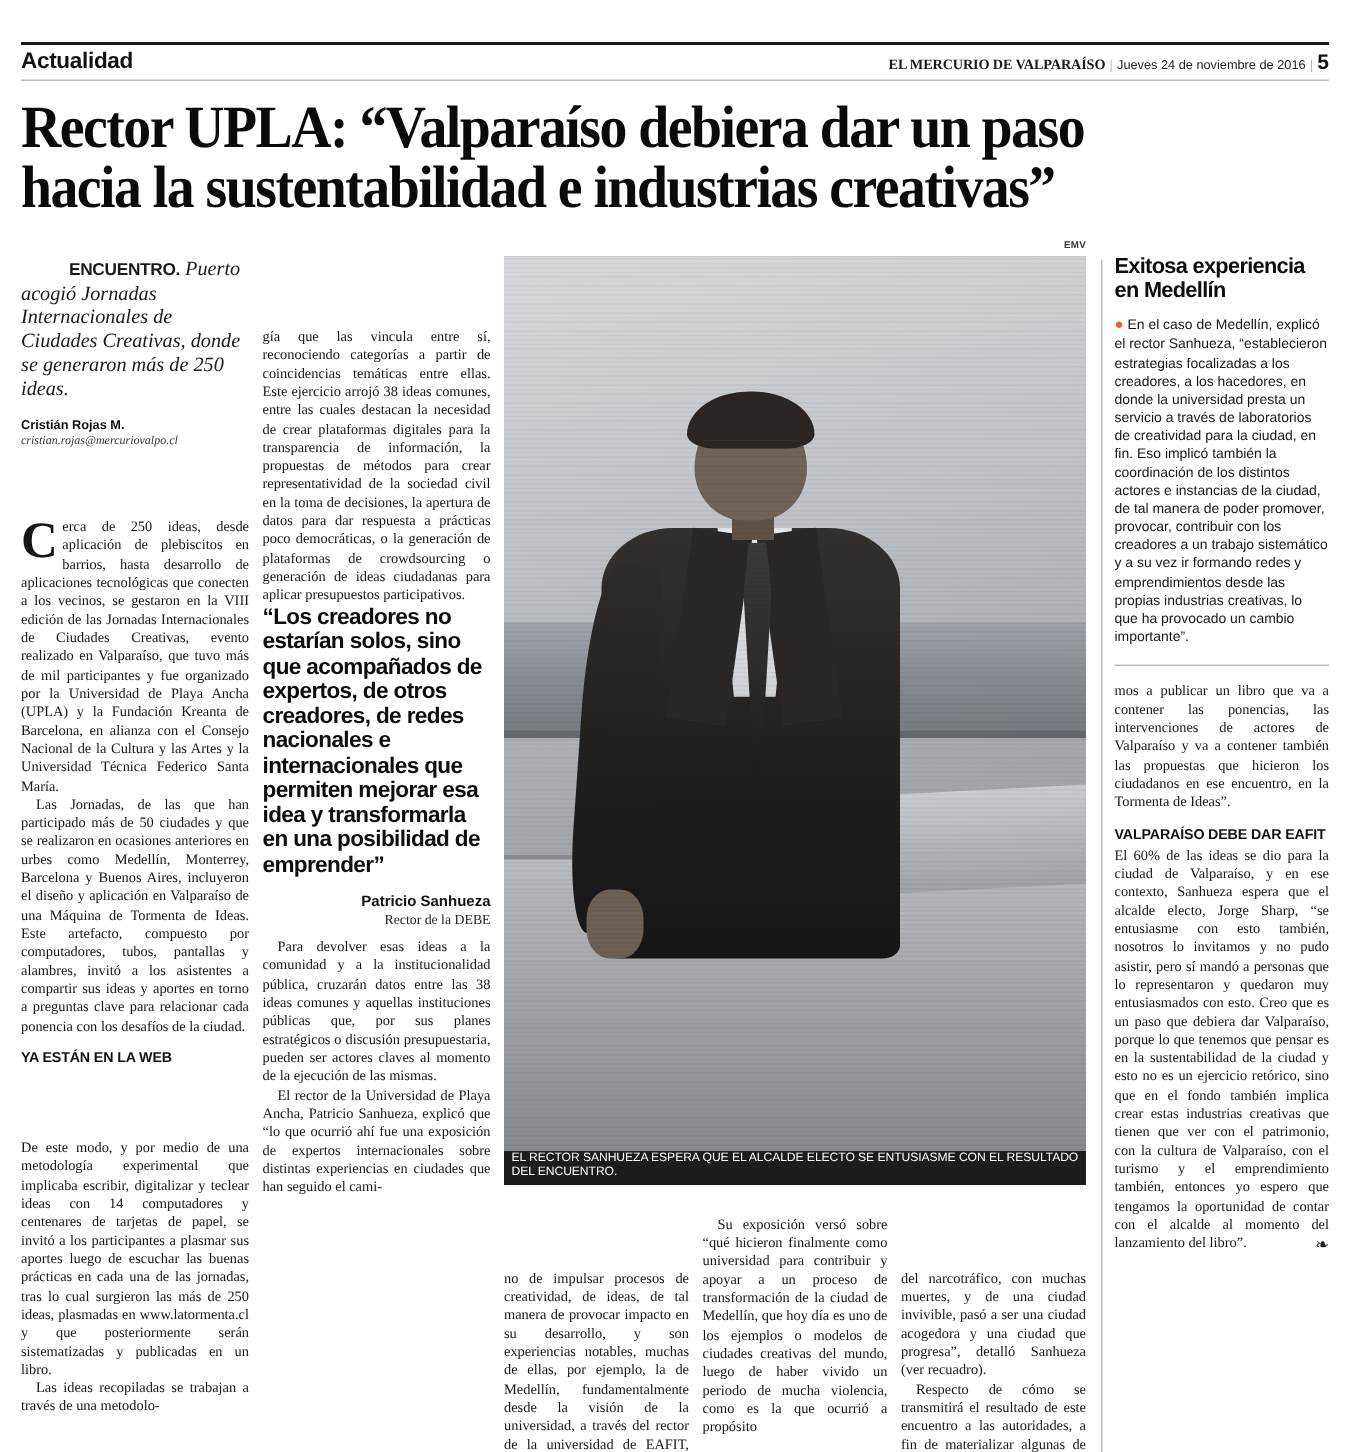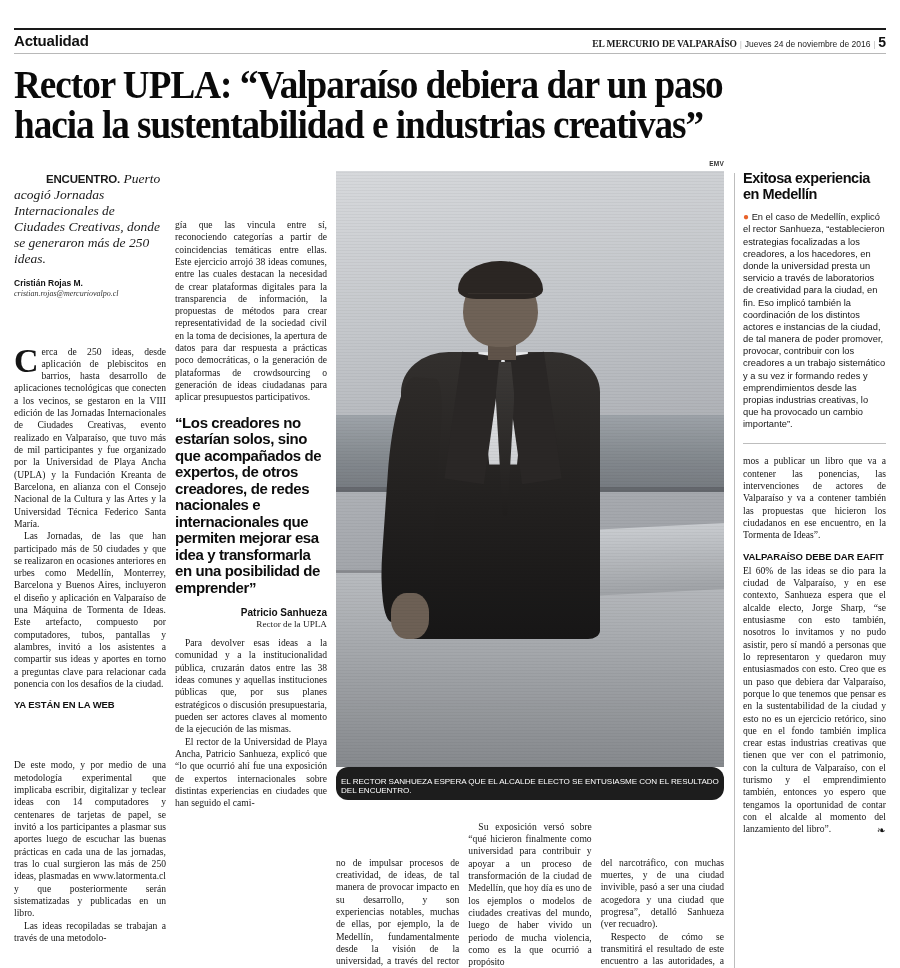--- a/index.html
+++ b/index.html
@@ -81,21 +81,21 @@
   .subhead{
     font-family:"Liberation Sans", sans-serif;
     font-weight:bold;font-size:9.5px;letter-spacing:-0.1px;
     margin:9px 0 2px;color:#111;
   }
 
   
   .pullquote{
     font-family:"Liberation Sans", sans-serif;
     font-weight:bold;font-size:15px;line-height:1.1;
-    letter-spacing:-0.4px;color:#0d0d0d;margin-top:11px;
+    letter-spacing:-0.4px;color:#0d0d0d;
   }
   .pq-attrib{text-align:right;margin-top:11px;}
   .pq-attrib .who{font-family:"Liberation Sans", sans-serif;font-weight:bold;font-size:10px;color:#111;}
   .pq-attrib .role{font-size:9.2px;color:#222;margin-top:1px;}
 
   
   .photo-wrap{position:relative;width:100%;}
   .credit{
     position:absolute;top:-11px;right:0;
     font-family:"Liberation Sans", sans-serif;
@@ -183,21 +183,21 @@
     position:absolute;inset:0;
     background-image:
       repeating-linear-gradient(0deg,rgba(0,0,0,.035) 0 1px,transparent 1px 3px),
       repeating-linear-gradient(90deg,rgba(255,255,255,.02) 0 1px,transparent 1px 3px);
     mix-blend-mode:multiply;
   }
   .photo-caption{
     background:#1d1d1d;color:#fff;
     font-family:"Liberation Sans", sans-serif;
     font-size:8.1px;letter-spacing:-0.05px;
-    padding:11px 5px 4px;line-height:1.1;border-radius:12px;
+    padding:1px 5px 4px;line-height:1.1;
   }
 
   
   .undercols{
     display:grid;grid-template-columns:1fr 1fr 1fr;column-gap:9px;margin-top:9px;
   }
 
   
   .rail{position:relative;padding-left:9px;}
   .rail:before{
@@ -263,21 +263,21 @@
       </div>
     </div>
 
     <div class="colB">
       <div class="body-col" style="margin-top:0">
         <p class="noind">gía que las vincula entre sí, reconociendo categorías a partir de coincidencias temáticas entre ellas. Este ejercicio arrojó 38 ideas comunes, entre las cuales destacan la necesidad de crear plataformas digitales para la transparencia de información, la propuestas de métodos para crear representatividad de la sociedad civil en la toma de decisiones, la apertura de datos para dar respuesta a prácticas poco democráticas, o la generación de plataformas de crowdsourcing o generación de ideas ciudadanas para aplicar presupuestos participativos.</p>
       </div>
       <div class="pullquote">“Los creadores no estarían solos, sino que acompañados de expertos, de otros creadores, de redes nacionales e internacionales que permiten mejorar esa idea y transformarla en una posibilidad de emprender”</div>
       <div class="pq-attrib">
         <div class="who">Patricio Sanhueza</div>
-        <div class="role">Rector de la UPLA</div>
+        <div class="role">Rector de la DEBE</div>
       </div>
       <div class="body-col">
         <p>Para devolver esas ideas a la comunidad y a la institucionalidad pública, cruzarán datos entre las 38 ideas comunes y aquellas instituciones públicas que, por sus planes estratégicos o discusión presupuestaria, pueden ser actores claves al momento de la ejecución de las mismas.</p>
         <p>El rector de la Universidad de Playa Ancha, Patricio Sanhueza, explicó que “lo que ocurrió ahí fue una exposición de expertos internacionales sobre distintas experiencias en ciudades que han seguido el cami-</p>
       </div>
     </div>
 
     <div class="colC">
       <div style="display:grid;grid-template-columns:1fr 152px;column-gap:10px;">
 

